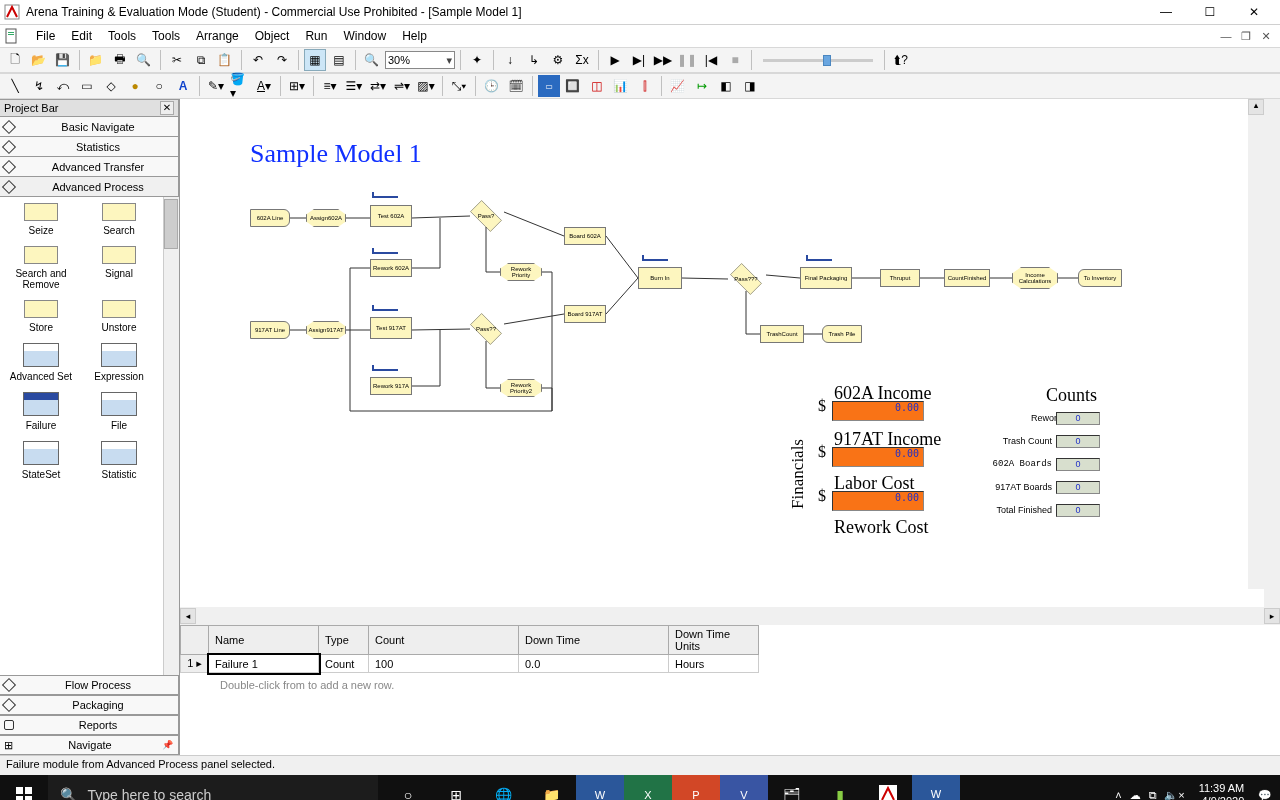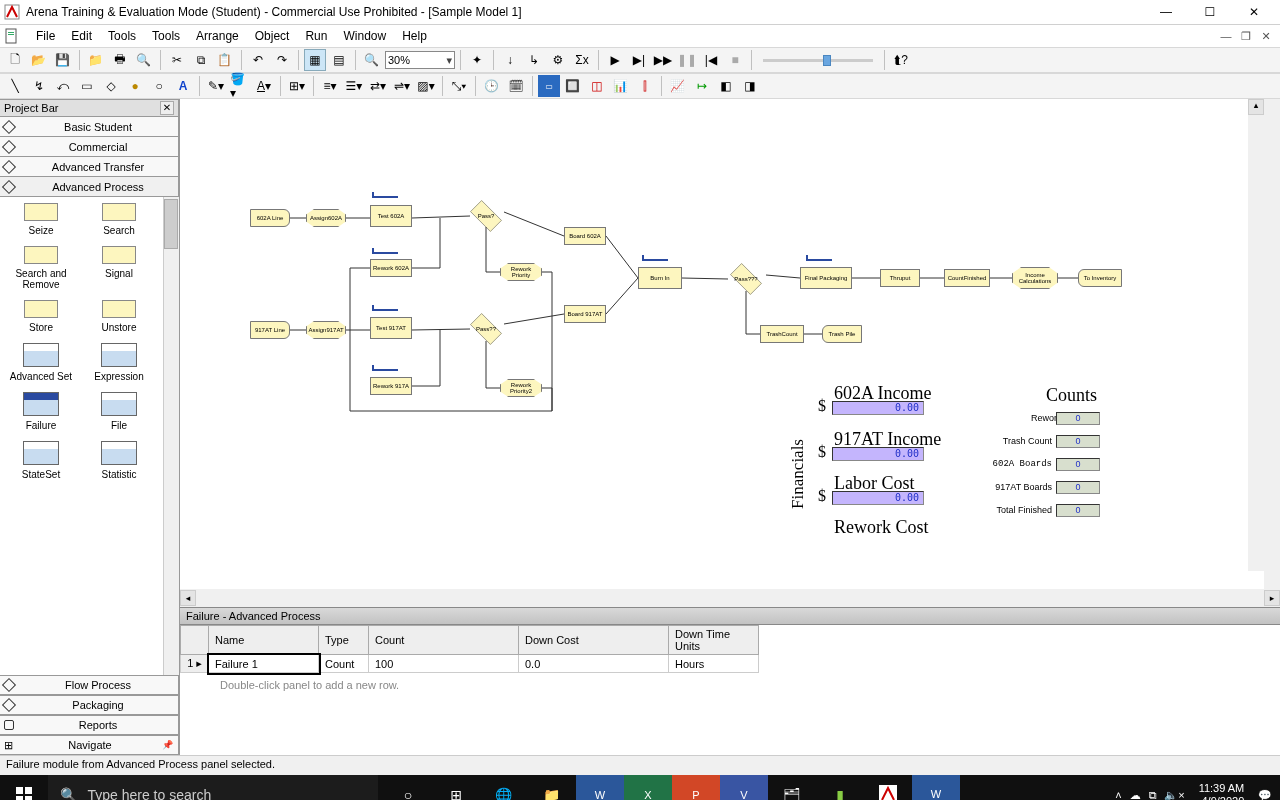--- a/index.html
+++ b/index.html
@@ -66,21 +66,21 @@
 .diamond .d-inner{ width:100%; height:100%; background:#fdf6bf; border:1px solid #777; transform:rotate(45deg) scale(0.72,0.58); }
 .diamond .d-label{ position:absolute; inset:0; display:flex; align-items:center; justify-content:center; font-size:6px; }
 .mark{ position:absolute; width:26px; height:2px; background:#2a4aa0;}
 .mark::before{ content:""; position:absolute; left:0; top:-4px; width:2px; height:6px; background:#2a4aa0;}
 
 
 svg.conn{ position:absolute; left:0; top:0; width:100%; height:100%; pointer-events:none;}
 
 
 .fin-label{ position:absolute; font-family:"Times New Roman",serif; font-size:18px;}
-.fin-val{ position:absolute; width:92px; height:14px; background:#c4b5fd; border:1px inset #888; text-align:right; padding-right:4px; color:#2030c8; font-family:monospace; font-size:10px;}
+.fin-val{ position:absolute; width:92px; height:20px; background:#f97316; border:1px inset #888; text-align:right; padding-right:4px; color:#2030c8; font-family:monospace; font-size:10px;}
 .dollar{ position:absolute; font-family:"Times New Roman",serif; font-size:16px;}
 .vtext{ position:absolute; writing-mode:vertical-rl; transform:rotate(180deg); font-family:"Times New Roman",serif; font-size:17px;}
 .cnt-title{ position:absolute; font-family:"Times New Roman",serif; font-size:18px;}
 .cnt-label{ position:absolute; font-size:9px; text-align:right; width:80px;}
 .cnt-val{ position:absolute; width:44px; height:13px; background:#d8dfce; border:1px inset #888; text-align:center; color:#2030c8; font-size:9px;}
 
 
 .sheet-header{ height:18px; background:linear-gradient(#d9d9d9,#c2c2c2); border-top:1px solid #888; border-bottom:1px solid #888; padding:2px 6px; font-size:11px;}
 .sheet-body{ flex:0 0 auto; background:#fff; height:130px; overflow:auto;}
 .sheet-table{ border-collapse:collapse; font-size:11px; }
@@ -231,25 +231,25 @@
 
 <div class="layout">
 
   <div class="projectbar">
     <div class="pb-header">
       <span>Project Bar</span>
       <span class="close-x">✕</span>
     </div>
     <div class="panel-row">
         <span class="dia"></span>
-        <span class="label">Basic Student</span>
+        <span class="label">Basic Navigate</span>
       </div>
     <div class="panel-row">
         <span class="dia"></span>
-        <span class="label">Commercial</span>
+        <span class="label">Statistics</span>
       </div>
     <div class="panel-row">
         <span class="dia"></span>
         <span class="label">Advanced Transfer</span>
       </div>
     <div class="panel-row selected">
         <span class="dia"></span>
         <span class="label">Advanced Process</span>
       </div>
 
@@ -289,20 +289,21 @@
       <div class="panel-row">
           <span style="margin-right:8px;">⊞</span>
           <span class="label">Navigate</span>
           <span class="pin">📌</span>
         </div>
     </div>
   </div>
 
   <div class="canvas-wrap">
     <div class="canvas">
+      <div class="model-title">Sample Model 1</div>
 
       <div class="box create" style="left:70px; top:110px; width:40px; height:18px;">
           <span>602A Line</span>
         </div>
       <div class="oct" style="left:126px; top:110px; width:40px; height:18px;">
           <span>Assign602A</span>
         </div>
       <div class="mark" style="left:192px; top:97px;"></div>
       <div class="box" style="left:190px; top:106px; width:42px; height:22px;">
           <span>Test 602A</span>
@@ -434,45 +435,42 @@
       <div class="canvas-vscroll">
           <div class="arrow">▴</div>
         </div>
     </div>
     <div class="canvas-hscroll">
       <div class="arrow">◂</div>
         <div class="track"></div>
         <div class="arrow">▸</div>
     </div>
 
-    <div class="sheet-header">
-      <span>Failure - Advanced Process</span>
-    </div>
     <div class="sheet-body">
       <table class="sheet-table">
         <tbody>
             <tr>
           <th class="rowhdr"></th>
           <th style="width:110px;">Name</th>
           <th style="width:50px;">Type</th>
           <th style="width:150px;">Count</th>
-          <th style="width:150px;">Down Cost</th>
+          <th style="width:150px;">Down Time</th>
           <th style="width:90px;">Down Time Units</th>
         </tr>
         <tr>
           <td class="rowhdr"><span>1</span> ▸</td>
           <td class="sel-cell">Failure 1</td>
           <td>Count</td>
           <td>100</td>
           <td>0.0</td>
           <td>Hours</td>
         </tr>
       </tbody>
         </table>
-      <div class="hint">Double-click panel to add a new row.</div>
+      <div class="hint">Double-click from to add a new row.</div>
     </div>
   </div>
 </div>
 
 <div class="statusbar">
   <span>Failure module from Advanced Process panel selected.</span>
 </div>
 
 <div class="taskbar">
   <div class="start">

